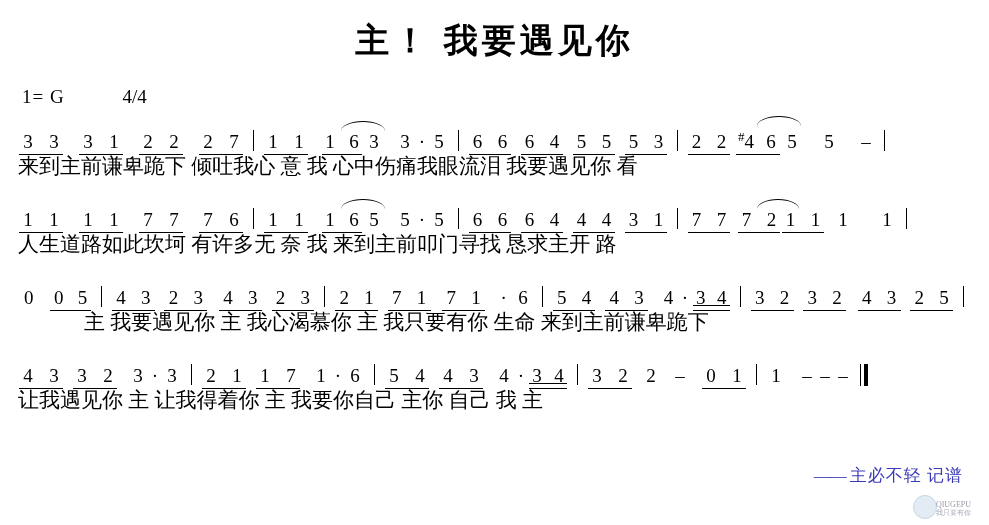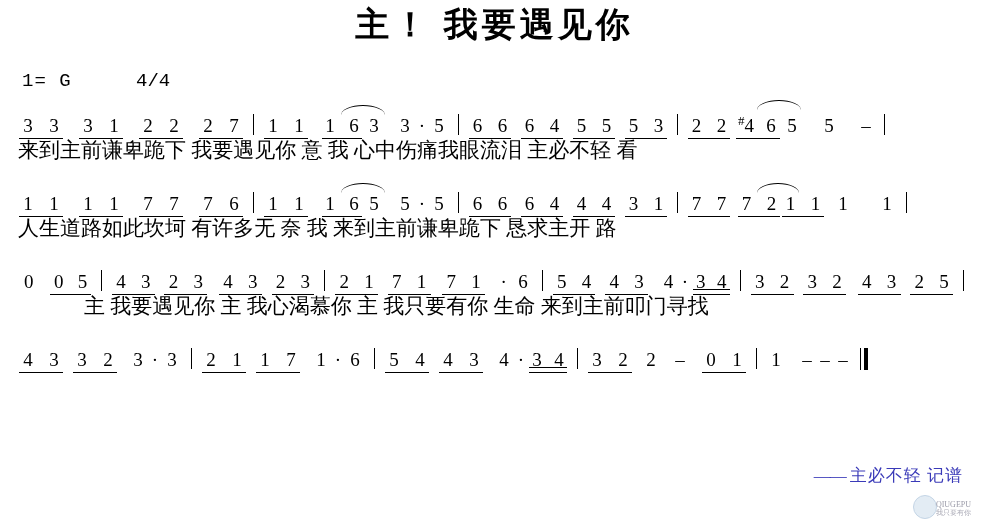--- a/index.html
+++ b/index.html
@@ -20,28 +20,28 @@
     width: 989px;
     height: 525px;
   }
   .title {
     text-align: center;
     font-family: "Liberation Serif", serif;
     font-size: 34px;
     font-weight: bold;
     letter-spacing: 4px;
     margin: 0;
-    padding-top: 2px;
+    padding-top: 18px;
     color: #000;
   }
   .meta {
     margin-top: 22px;
     padding-left: 22px;
     font-size: 19px;
-    font-family: Liberation Mono, monospace;
+    font-family: Liberation Serif, serif;
     letter-spacing: 1px;
   }
   .meta .key {
     display: inline-block;
   }
   .meta .time {
     display: inline-block;
     margin-left: 52px;
     letter-spacing: 0px;
   }
@@ -277,21 +277,21 @@
           </span>
           <span class="n" style="width:22px;">5</span>
         </span>
         <span class="sp" style="width:16px;"></span>
         <span class="n" style="width:20px;">5</span>
         <span class="sp" style="width:18px;"></span>
         <span class="n" style="width:18px;">–</span>
         <span class="bar"></span>
       </div>
       <div class="lyric-row">
-        <span style="letter-spacing:0px;">来到主前谦卑跪下  我要遇见你  意    我  心中伤痛我眼流泪  主必不轻  看</span>
+        <span style="letter-spacing:0px;">来到主前谦卑跪下  倾吐我心  意    我  心中伤痛我眼流泪  我要遇见你  看</span>
       </div>
     </div>
 
     <div class="system">
       <div class="notes-row">
         <span class="grp beam1" style="width:46px;justify-content:space-between;">
           <span class="n" style="width:20px;">1</span>
             <span class="n" style="width:20px;">1</span>
         </span>
         <span class="sp" style="width:14px;"></span>
@@ -364,21 +364,21 @@
               <span class="n" style="width:19px;">1</span>
           </span>
         </span>
         <span class="sp" style="width:8px;"></span>
         <span class="n" style="width:20px;">1</span>
         <span class="sp" style="width:24px;"></span>
         <span class="n" style="width:20px;">1</span>
         <span class="bar"></span>
       </div>
       <div class="lyric-row">
-        <span style="letter-spacing:0px;">人生道路如此坎坷  有许多无  奈    我  来到主前谦卑跪下  恳求主开    路</span>
+        <span style="letter-spacing:0px;">人生道路如此坎坷  有许多无  奈    我  来到主前叩门寻找  恳求主开    路</span>
       </div>
     </div>
 
     <div class="system">
       <div class="notes-row">
         <span class="n" style="width:22px;">0</span>
         <span class="sp" style="width:10px;"></span>
         <span class="grp beam1" style="width:44px;justify-content:space-between;">
           <span class="n" style="width:19px;">0</span>
             <span class="n" style="width:19px;">5</span>
@@ -455,21 +455,21 @@
         </span>
         <span class="sp" style="width:8px;"></span>
         <span class="grp beam1" style="width:46px;justify-content:space-between;">
           <span class="n" style="width:20px;">2</span>
             <span class="n" style="width:20px;">5</span>
         </span>
         <span class="bar"></span>
       </div>
       <div class="lyric-row">
         <span class="sp" style="display:inline-block;width:66px;"></span>
-        <span style="letter-spacing:0px;">主  我要遇见你  主  我心渴慕你  主  我只要有你  生命  来到主前叩门寻找</span>
+        <span style="letter-spacing:0px;">主  我要遇见你  主  我心渴慕你  主  我只要有你  生命  来到主前谦卑跪下</span>
       </div>
     </div>
 
     <div class="system">
       <div class="notes-row">
         <span class="grp beam1" style="width:46px;justify-content:space-between;">
           <span class="n" style="width:20px;">4</span>
             <span class="n" style="width:20px;">3</span>
         </span>
         <span class="sp" style="width:8px;"></span>
@@ -530,20 +530,23 @@
         <span class="n" style="width:20px;">1</span>
         <span class="sp" style="width:12px;"></span>
         <span class="n" style="width:18px;">–</span>
         <span class="n" style="width:18px;">–</span>
         <span class="n" style="width:18px;">–</span>
         <span class="endbar">
           <i></i>
             <i class="thick"></i>
         </span>
       </div>
+      <div class="lyric-row">
+        <span style="letter-spacing:0px;">让我遇见你  主  让我得着你  主  我要你自己  主你  自己      我  主</span>
+      </div>
     </div>
 
   </div>
 
   <div class="credit">
     <span class="dash">——</span><span>主必不轻 记谱</span>
   </div>
 
   <div class="watermark">
     <div class="wm-circle"></div>

